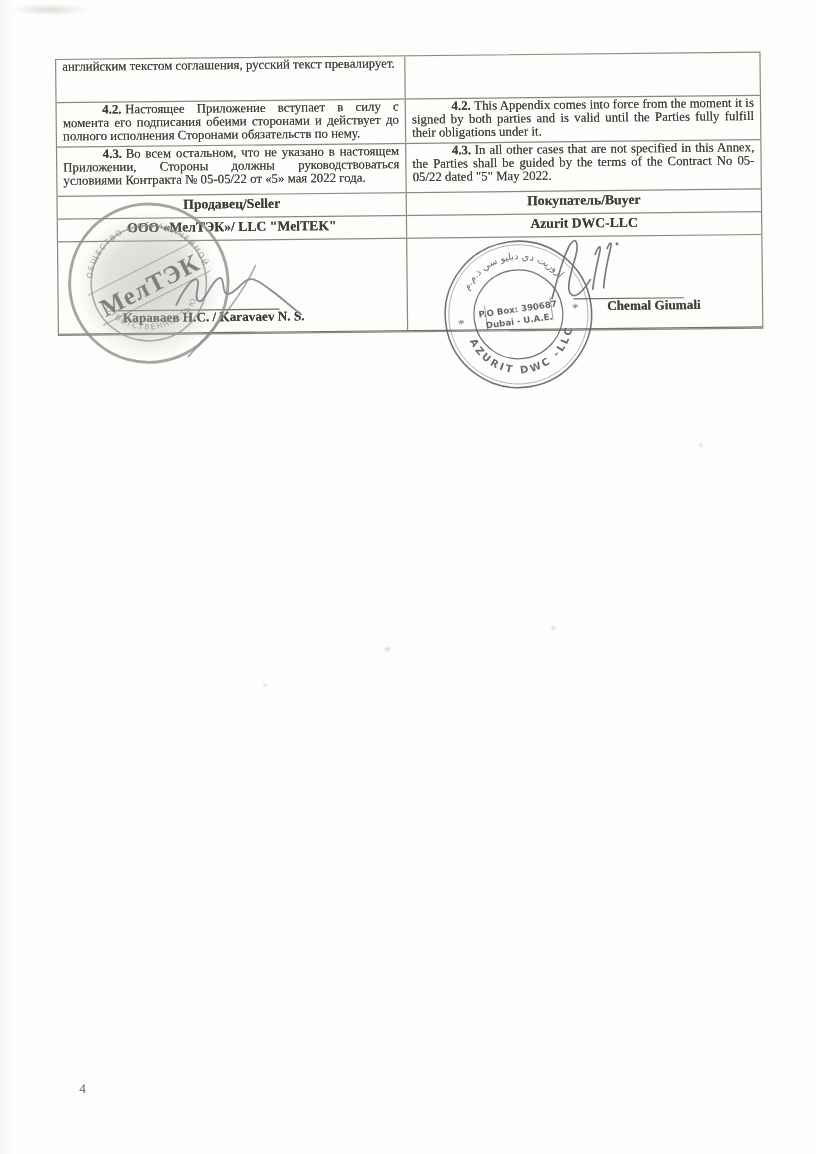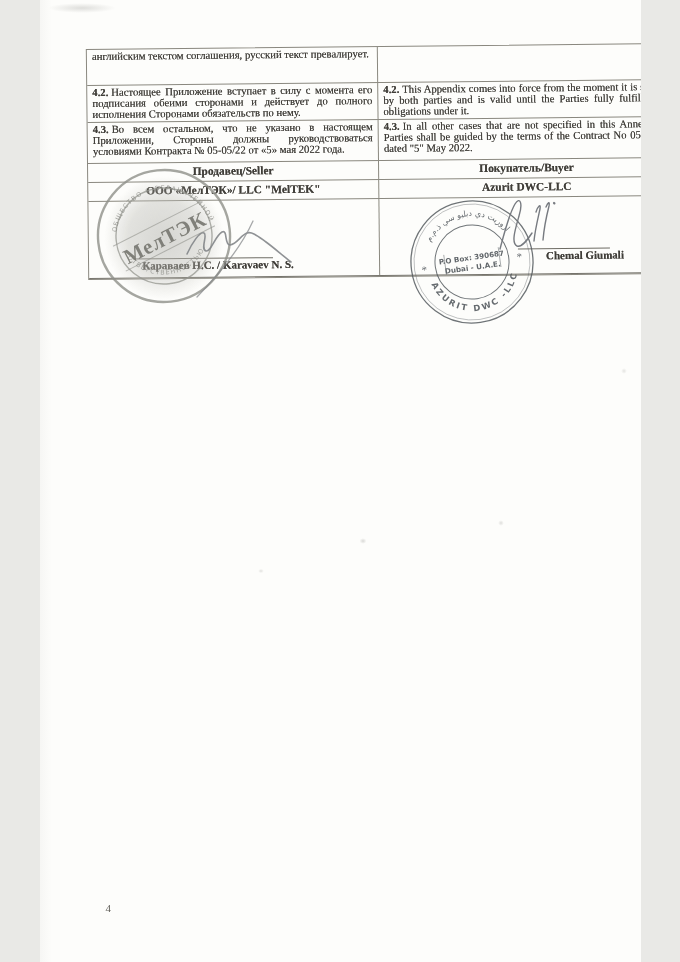--- a/index.html
+++ b/index.html
@@ -1,18 +1,18 @@
 <!DOCTYPE html>
 <html><head>
 <meta charset="utf-8">
 <style>
   html,body{margin:0;padding:0;background:#e9e9e6;}
   .page{
     position:relative;
-    width:601px;height:962px;
+    width:680px;height:962px;
     margin:0 auto;
     background:#fdfdfb;
     overflow:hidden;
     font-family:"Liberation Serif", serif;
     color:#403e39;
   }
   
   .page::before{
     content:"";position:absolute;inset:0;pointer-events:none;
     background:
@@ -33,21 +33,21 @@
     background:transparent;
     box-sizing:border-box;
   }
   .t-row{display:flex;border-bottom:1px solid #8a887f;}
   .t-row:last-child{border-bottom:1px solid #75736b;}
   .cell{box-sizing:border-box;overflow:hidden;padding:1px 5px 0 5px;
         font-size:10.7px;line-height:11.2px;text-align:justify;
         text-shadow:0 0 .5px rgba(64,62,57,.85);}
   .cell.l{width:291px;border-right:1px solid #8a887f;}
   .cell.r{flex:1;}
-  .cell b{margin-right:3px;}
+  .cell b{margin-right:3px;margin-left:33px;}
   .h35{height:35px}.h36{height:36px}.h40{height:40px}.h18{height:18px}.h76{height:76px}
   .cell.hdr{font-weight:bold;text-align:center;font-size:11.4px;line-height:15px;padding-top:1px;}
   .sig-cell{position:relative;}
   .sig-line{position:absolute;border-top:1px solid #6e6c64;height:0;}
   .sig-name{position:absolute;font-weight:bold;font-size:11px;white-space:nowrap;
             text-shadow:0 0 .5px rgba(64,62,57,.85);}
   #seller-line{left:44px;top:57px;width:140px;}
   #seller-name{left:48px;top:59px;width:162px;text-align:center;}
   #buyer-line{left:138px;top:51px;width:92px;}
   #buyer-name{left:166px;top:53px;}

